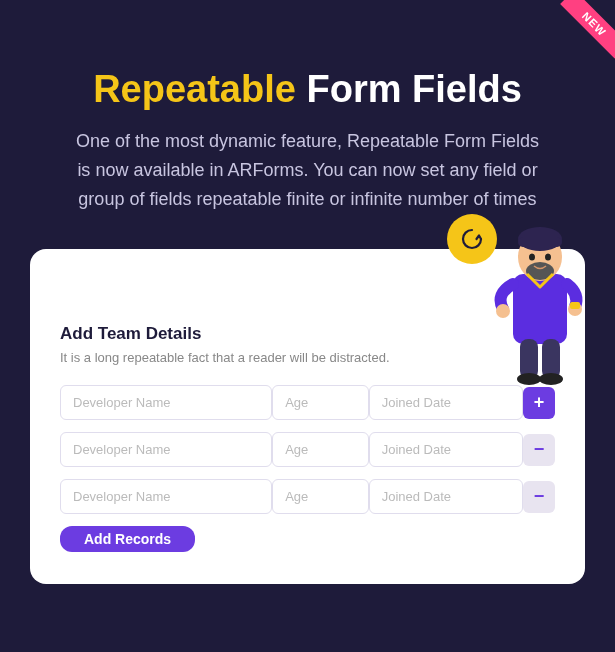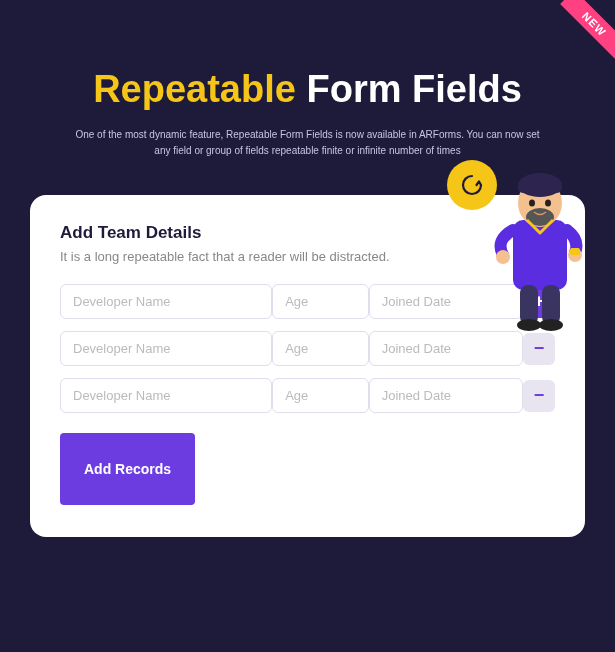--- a/index.html
+++ b/index.html
@@ -48,21 +48,21 @@
       font-weight: 700;
       color: white;
       margin-bottom: 16px;
     }
 
     .header-title .highlight {
       color: #f5c518;
     }
 
     .header-subtitle {
-      font-size: 10px;
+      font-size: 18px;
       color: #c8c5e0;
       line-height: 1.6;
       max-width: 480px;
       margin: 0 auto;
     }
 
     
     .content-area {
       position: relative;
       margin: 20px 30px 0;
@@ -101,20 +101,21 @@
       padding: 28px 30px 32px;
       position: relative;
       z-index: 2;
     }
 
     .card-title {
       font-size: 17px;
       font-weight: 700;
       color: #1e1b3a;
       margin-bottom: 6px;
+      margin-top: 47px;
     }
 
     .card-subtitle {
       font-size: 13px;
       color: #888;
       margin-bottom: 20px;
     }
 
     
     .form-row {
@@ -172,26 +173,25 @@
       color: white;
     }
 
     .btn-remove {
       background: #e8e4f0;
       color: #6c3ce1;
     }
 
     
     .add-records-btn {
-      margin-top: 8px;
       background: #6c3ce1;
       color: white;
       border: none;
-      border-radius: 4px;
-      padding: 28px 24px;
+      border-radius: 12px;
+      padding: 5px 24px;
       font-size: 14px;
       font-weight: 600;
       cursor: pointer;
     }
 
     
     .char-svg {
       width: 100%;
       height: 100%;
     }

